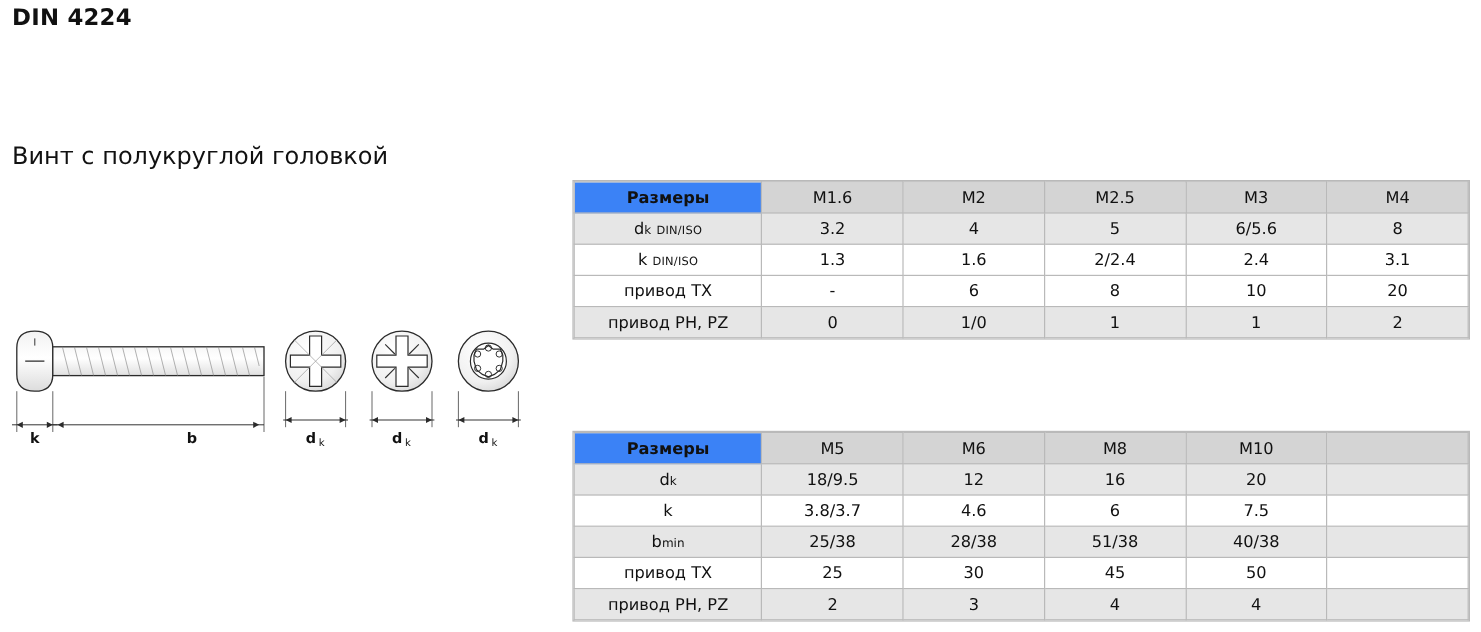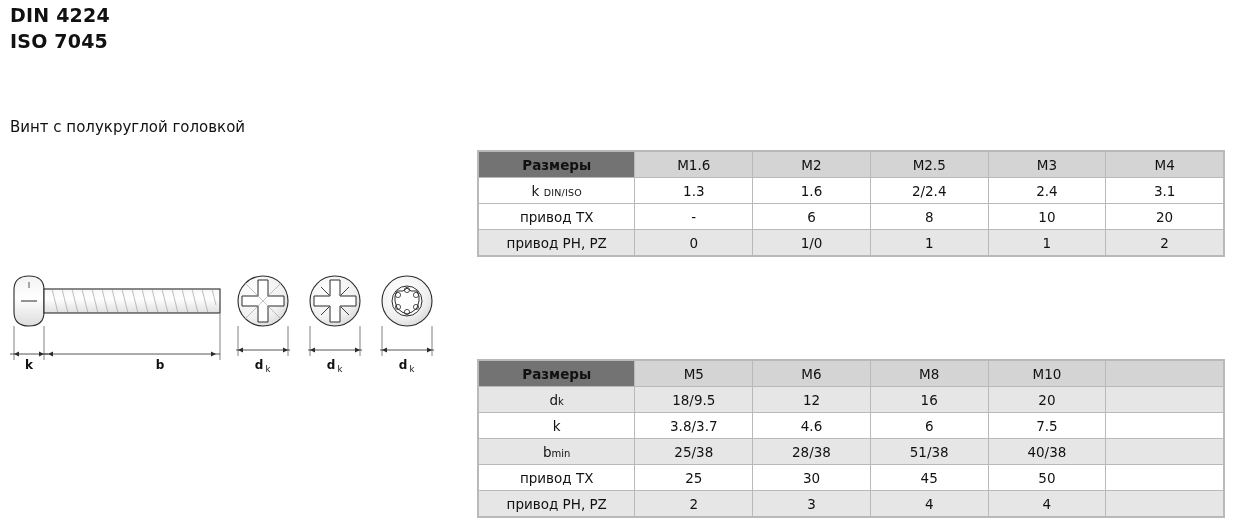--- a/index.html
+++ b/index.html
@@ -27,21 +27,21 @@
     font-size: 19px;
     font-weight: bold;
     line-height: 26px;
     letter-spacing: 0.2px;
     color: #111;
   }
   .subtitle {
     position: absolute;
     left: 10px;
     top: 118px;
-    font-size: 15px;
+    font-size: 20px;
     font-weight: normal;
     color: #111;
   }
 
   
   .drawing {
     position: absolute;
     left: 0px;
     top: 268px;
     width: 460px;
@@ -69,41 +69,40 @@
     height: 26px;
     padding: 0 2px;
     font-weight: normal;
     color: #111;
   }
   table.spec th {
     font-weight: normal;
     background: #d4d4d4;
   }
   table.spec .hdr-first {
-    background: #737373;
+    background: #3b82f6;
     font-weight: bold;
   }
   table.spec tr.shade td { background: #e6e6e6; }
   table.spec tr.plain td { background: #ffffff; }
   table.spec td.label {
     background: inherit;
   }
   table.spec tr.shade td.label { background: #e6e6e6; }
   table.spec tr.plain td.label { background: #ffffff; }
   table.spec td.empty { background: #ffffff; border-right: 1px solid #b9b9b9; }
 
   .sub { font-size: 10px; vertical-align: baseline; }
   .small-note { font-size: 9.5px; letter-spacing: .2px; }
 </style>
 </head>
 <body>
 
 <div class="title-block">
   <div class="title-line">DIN 4224</div>
-  <div class="title-line">ISO 7045</div>
 </div>
 
 <div class="subtitle">Винт с полукруглой головкой</div>
 
 <div class="drawing">
   <svg width="460" height="130" viewBox="0 0 460 130" xmlns="http://www.w3.org/2000/svg">
     <defs>
       <linearGradient id="shaftGrad" x1="0" y1="0" x2="0" y2="1">
         <stop offset="0%" stop-color="#f7f7f7"></stop>
         <stop offset="40%" stop-color="#ffffff"></stop>
@@ -235,20 +234,28 @@
       <tr>
         <th class="hdr-first">Размеры</th>
         <th>M1.6</th>
         <th>M2</th>
         <th>M2.5</th>
         <th>M3</th>
         <th>M4</th>
       </tr>
     </thead>
     <tbody>
+      <tr class="shade">
+        <td class="label"><span>d</span><span class="sub">k</span>&nbsp;<span class="small-note">DIN/ISO</span></td>
+        <td>3.2</td>
+        <td>4</td>
+        <td>5</td>
+        <td>6/5.6</td>
+        <td>8</td>
+      </tr>
       <tr class="plain">
         <td class="label"><span>k</span>&nbsp;<span class="small-note">DIN/ISO</span></td>
         <td>1.3</td>
         <td>1.6</td>
         <td>2/2.4</td>
         <td>2.4</td>
         <td>3.1</td>
       </tr>
       <tr class="plain">
         <td class="label">привод TX</td>

